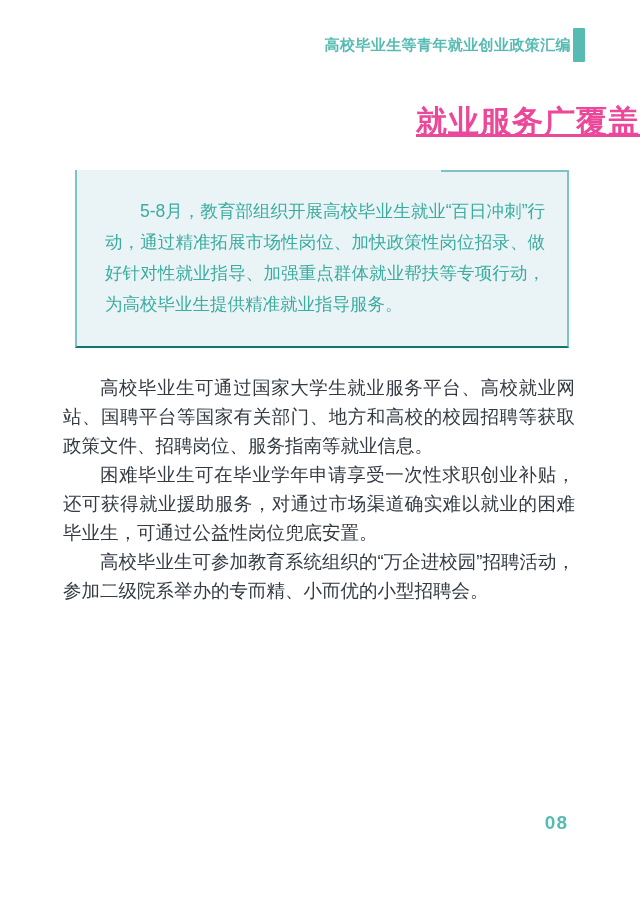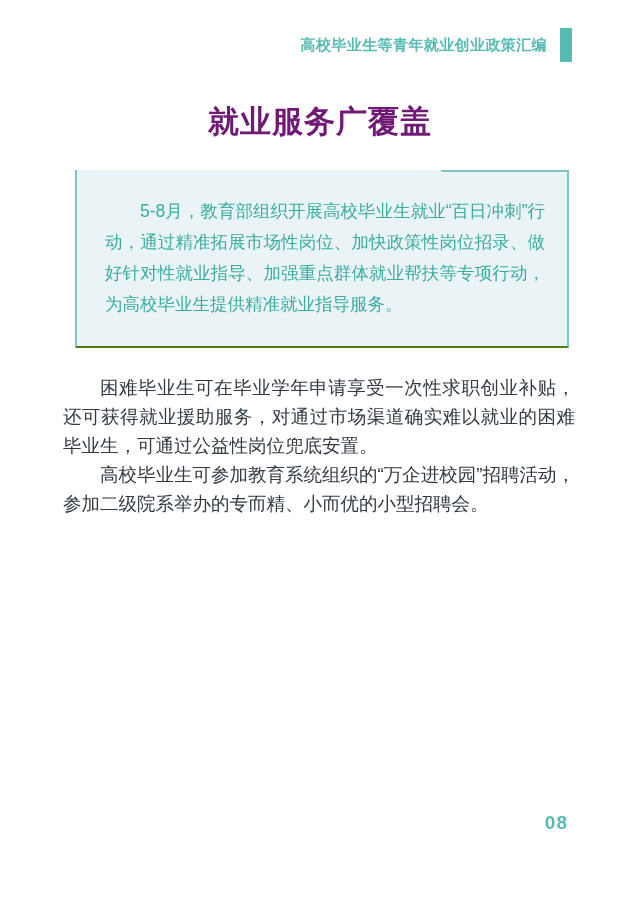--- a/index.html
+++ b/index.html
@@ -9,24 +9,24 @@
     height: 909px;
     background: #ffffff;
     overflow: hidden;
     font-family: "Liberation Sans", "DejaVu Sans", sans-serif;
   }
 
   
   .header {
     position: absolute;
     top: 28px;
-    right: 68px;
+    right: 55px;
     display: flex;
     align-items: center;
-    gap: 13px;
+    gap: 2px;
   }
   .header-title {
     color: #56bbb2;
     font-size: 15px;
     font-weight: bold;
     letter-spacing: 0.4px;
     white-space: nowrap;
   }
   .header-bar {
     width: 12px;
@@ -36,38 +36,39 @@
     flex: none;
   }
 
   
   .title {
     position: absolute;
     top: 101px;
     left: 0;
     width: 100%;
     margin: 0;
-    text-align: center;
+    text-align: right;
     font-size: 31px;
     font-weight: bold;
-    color: #701a75;
+    color: #ec4899;
     letter-spacing: 1px;
+    text-decoration: underline;
   }
 
   
   .highlight-box {
     position: absolute;
     top: 170px;
     left: 75px;
     width: 494px;
     height: 178px;
     background: #eaf4f7;
     border-left: 2px solid #7fc3c4;
     border-right: 2px solid #7fc3c4;
-    border-bottom: 2px solid #4d7c0f;
+    border-bottom: 2px solid #0f766e;
     box-sizing: border-box;
   }
   .highlight-box::before {
     content: "";
     position: absolute;
     top: 0;
     right: -2px;
     width: 128px;
     height: 2px;
     background: #7fc3c4;
@@ -118,19 +119,20 @@
     <span class="header-bar"></span>
   </header>
 
   <h1 class="title">就业服务广覆盖</h1>
 
   <div class="highlight-box">
     <p class="box-text">5-8月，教育部组织开展高校毕业生就业“百日冲刺”行动，通过精准拓展市场性岗位、加快政策性岗位招录、做好针对性就业指导、加强重点群体就业帮扶等专项行动，为高校毕业生提供精准就业指导服务。</p>
   </div>
 
   <main class="body-text">
+    <p>高校毕业生可通过国家大学生就业服务平台、高校就业网站、国聘平台等国家有关部门、地方和高校的校园招聘等获取政策文件、招聘岗位、服务指南等就业信息。</p>
     <p>困难毕业生可在毕业学年申请享受一次性求职创业补贴，还可获得就业援助服务，对通过市场渠道确实难以就业的困难毕业生，可通过公益性岗位兜底安置。</p>
     <p>高校毕业生可参加教育系统组织的“万企进校园”招聘活动，参加二级院系举办的专而精、小而优的小型招聘会。</p>
   </main>
 
   <div class="page-number">08</div>
 
 </div>
 
 </body></html>

